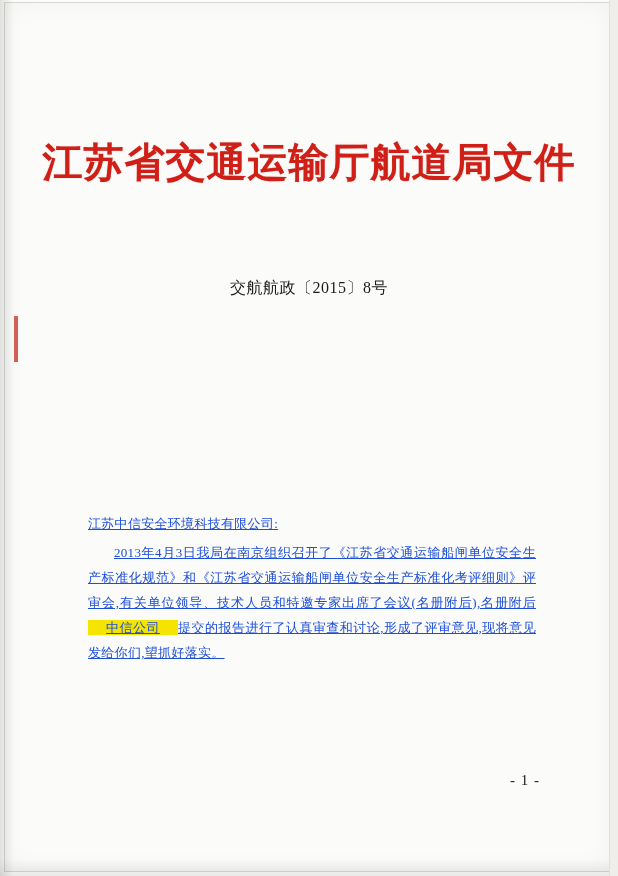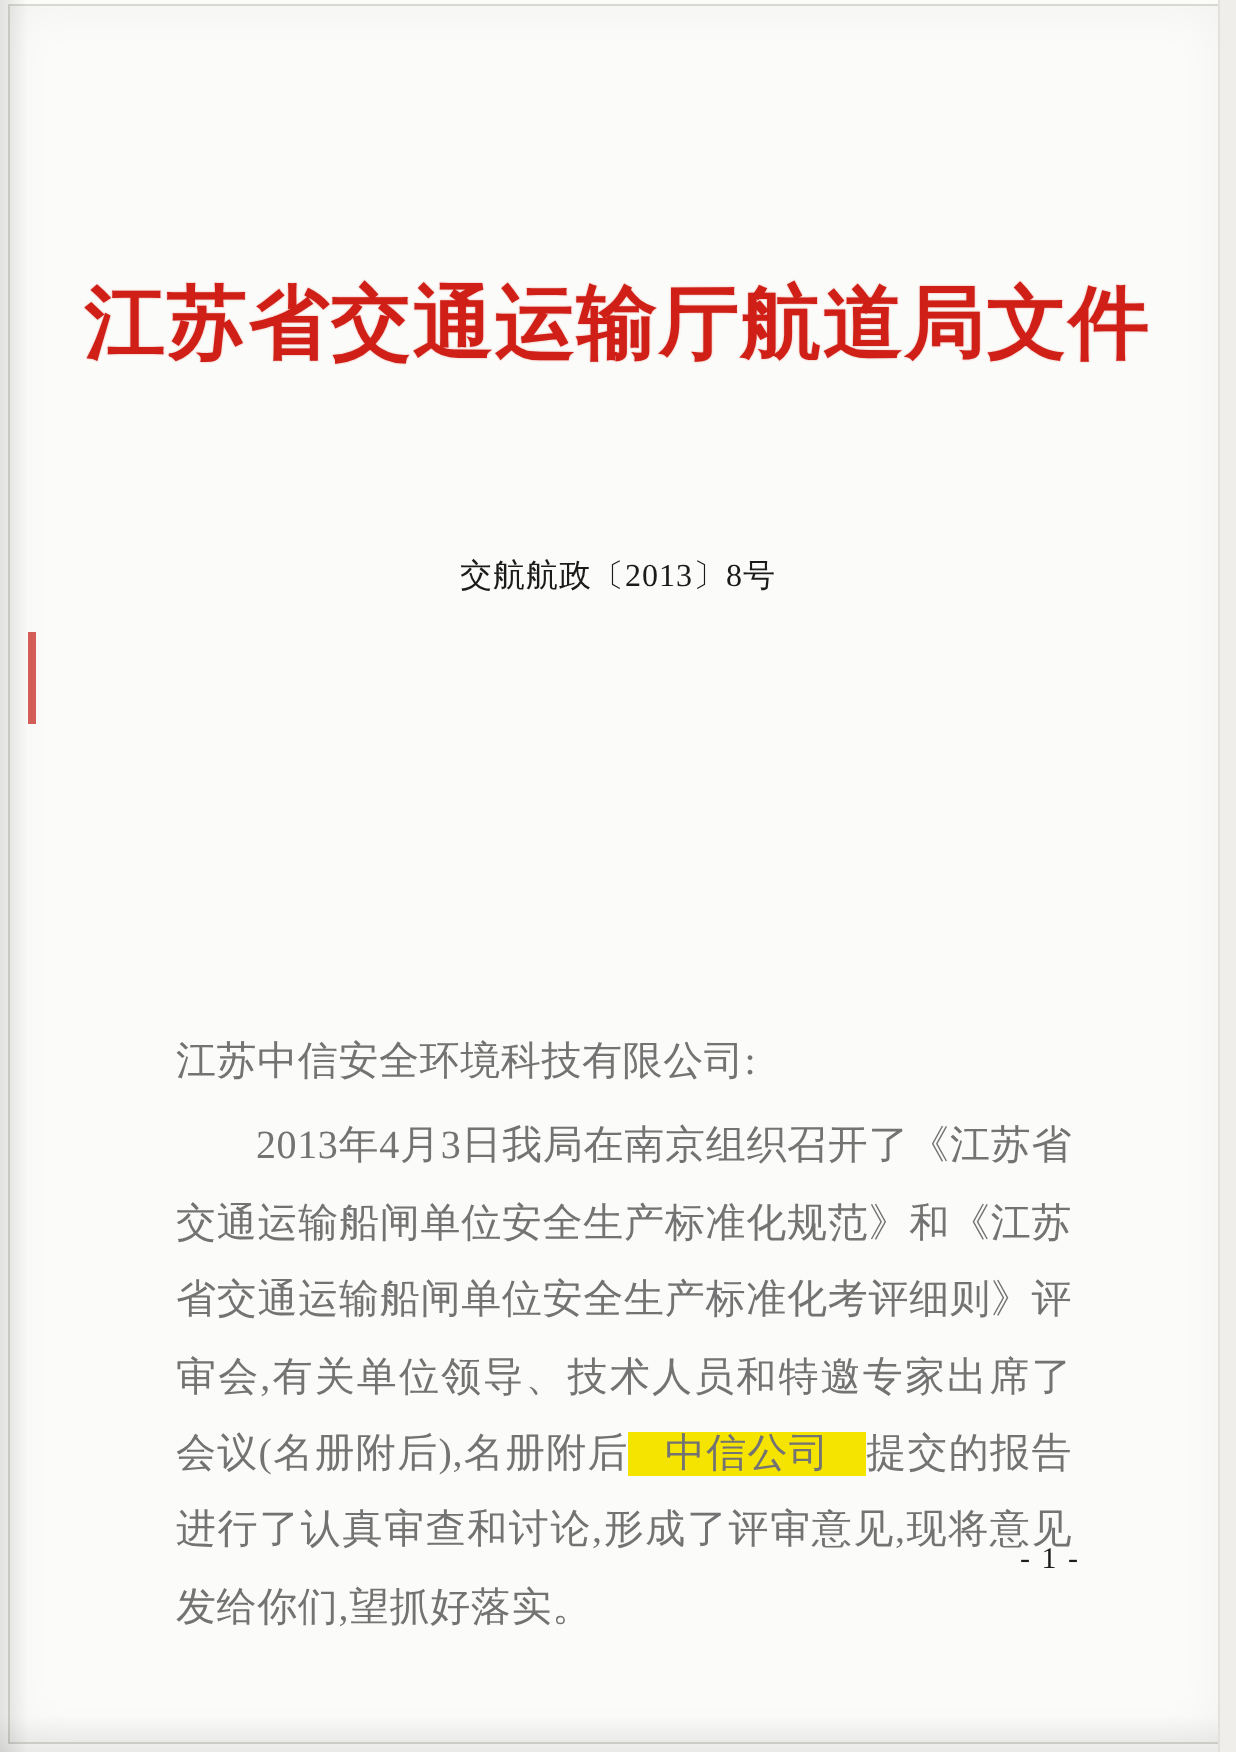--- a/index.html
+++ b/index.html
@@ -95,24 +95,25 @@
   .doc-title .line3 {
     display: block;
   }
 
   
   .body-block {
     position: absolute;
     top: 512px;
     left: 48px;
     width: 448px;
-    font-size: 20px;
+    font-size: 13px;
     line-height: 1.92;
-    color: #737373;
+    color: #1d4ed8;
     letter-spacing: 0.3px;
+    text-decoration: underline;
   }
   .salutation {
     margin: 0 0 4px 0;
   }
   .para {
     margin: 0;
     text-indent: 2em;
     text-align: justify;
     text-justify: inter-ideograph;
   }
@@ -160,21 +161,21 @@
   }
 </style>
 </head>
 <body>
 
 <div id="page">
   <div class="sheet">
 
     <div class="doc-header" style="color: rgb(207, 31, 23);">江苏省交通运输厅航道局文件</div>
 
-    <div class="doc-number">交航航政〔2013〕8号</div>
+    <div class="doc-number">交航航政〔2015〕8号</div>
 
     <div class="red-rule"></div>
 
 
     <div class="body-block">
       <p class="salutation">江苏中信安全环境科技有限公司:</p>
       <p class="para"><span>2013年4月3日我局在南京组织召开了《江苏省交通运输船闸单位安全生产标准化规范》和《江苏省交通运输船闸单位安全生产标准化考评细则》评审会,有关单位领导、技术人员和特邀专家出席了会议(名册附后),名册附后</span><span class="hl" style="background: rgb(245, 228, 0);">中信公司</span><span>提交的报告进行了认真审查和讨论,形成了评审意见,现将意见发给你们,望抓好落实。</span></p>
     </div>
 
     <div class="page-number">- 1 -</div>

